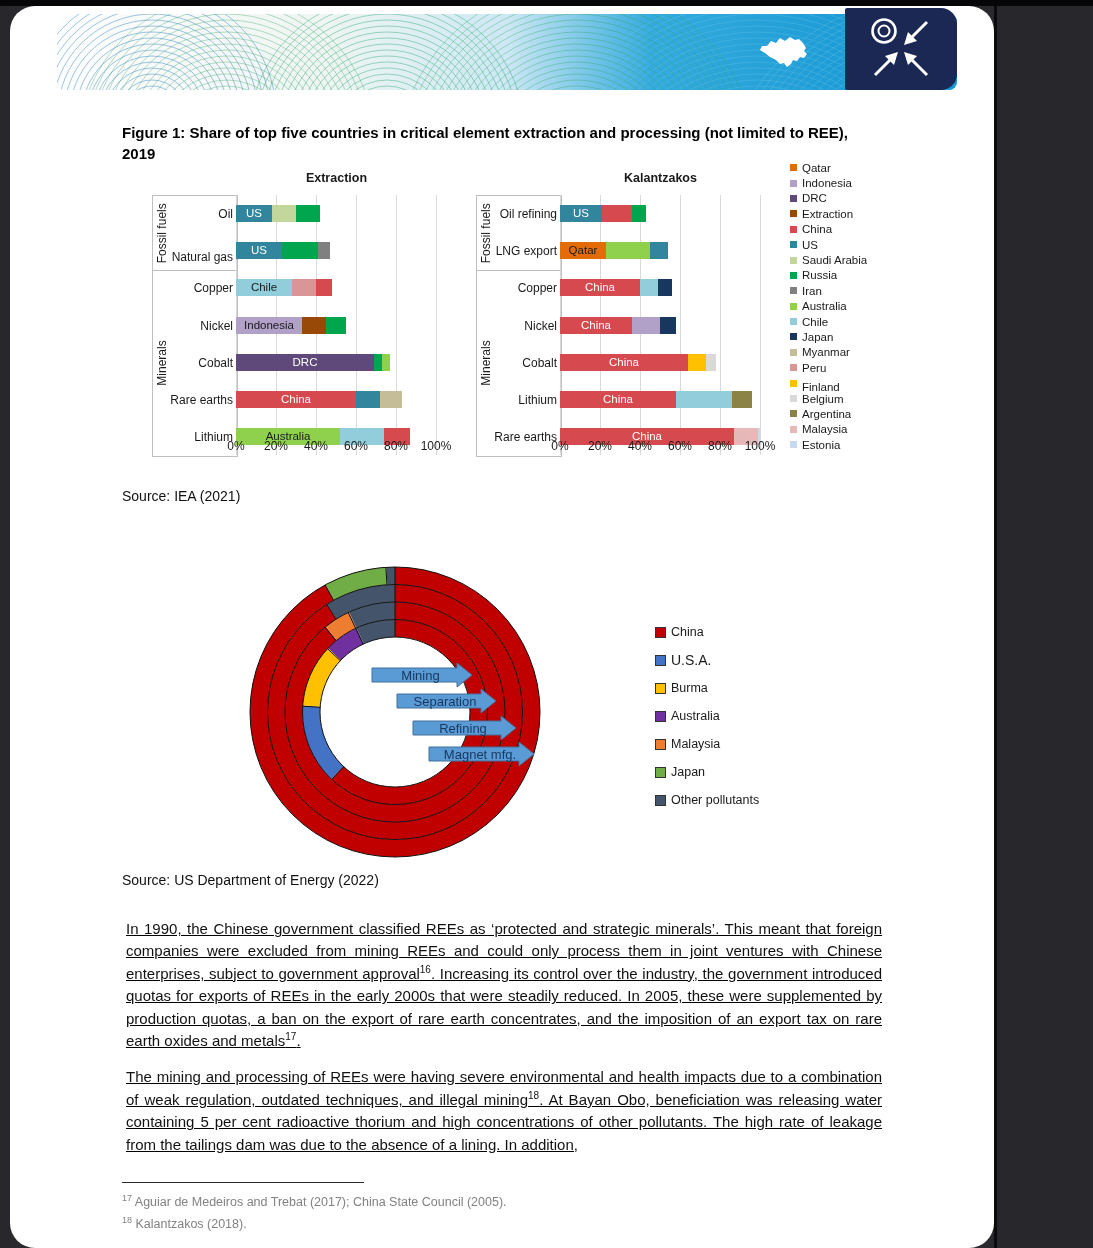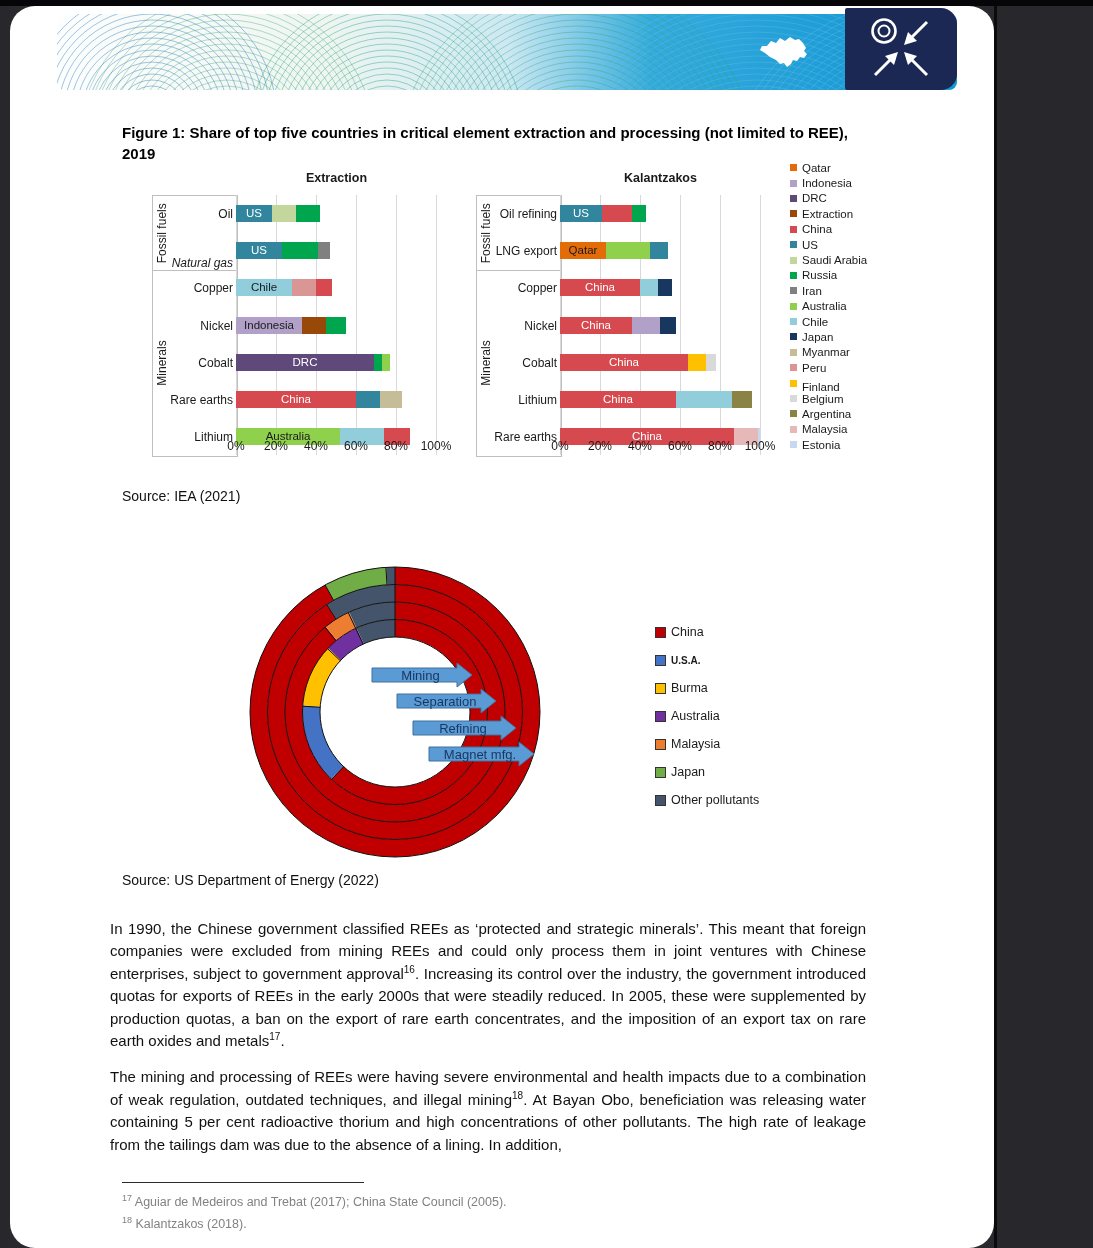--- a/index.html
+++ b/index.html
@@ -209,21 +209,21 @@
     <div id="chart-extraction" class="chart" style="left:140px;top:165px;">
         <div class="ctitle">Extraction</div>
         <div class="labelbox">
           <div class="gsection" style="top: 0px; height: 74.3px;">
             <div class="glabel">Fossil fuels</div>
           </div>
           <div class="gsection" style="top: 74.3px; height: 185.7px;">
             <div class="glabel">Minerals</div>
           </div>
           <div class="catlabel" style="top: 10px; left: 16px; width: 64px;">Oil</div>
-          <div class="catlabel" style="top: 59px; left: 16px; width: 64px; font-style: italic;">Natural gas</div>
+          <div class="catlabel" style="top: 53px; left: 16px; width: 64px;">Natural gas</div>
           <div class="catlabel" style="top: 84.4px; left: 16px; width: 64px;">Copper</div>
           <div class="catlabel" style="top: 121.6px; left: 16px; width: 64px;">Nickel</div>
           <div class="catlabel" style="top: 158.8px; left: 16px; width: 64px;">Cobalt</div>
           <div class="catlabel" style="top: 196px; left: 16px; width: 64px;">Rare earths</div>
           <div class="catlabel" style="top: 233.2px; left: 16px; width: 64px;">Lithium</div>
         </div>
         <div class="plot">
           <div class="grid" style="left: 0px;"></div>
           <div class="grid" style="left: 40px;"></div>
           <div class="grid" style="left: 80px;"></div>
@@ -491,21 +491,21 @@
         <path d="M184 185 L274 185 L274 180 L289 192 L274 204 L274 199 L184 199 Z" fill="#5B9BD5" stroke="#41719C" stroke-width="1"></path>
         <text x="235" y="196.5" text-anchor="middle" font-size="13" fill="#17375E">Magnet mfg.</text>
       </svg>
     <div id="legend2" class="legend" style="left:645px;top:612px;">
         <div class="litem" style="height: 28px;">
           <span class="lsq" style="width: 9px; height: 9px; background: rgb(192, 0, 0); margin-right: 5px; border: 1px solid rgb(51, 51, 51);"></span>
           <span class="ltext" style="font-size: 12.5px;">China</span>
         </div>
         <div class="litem" style="height: 28px;">
           <span class="lsq" style="width: 9px; height: 9px; background: rgb(68, 114, 196); margin-right: 5px; border: 1px solid rgb(51, 51, 51);"></span>
-          <span class="ltext" style="font-size: 10px; font-weight: bold;">U.S.A.</span>
+          <span class="ltext" style="font-size: 14px;">U.S.A.</span>
         </div>
         <div class="litem" style="height: 28px;">
           <span class="lsq" style="width: 9px; height: 9px; background: rgb(255, 192, 0); margin-right: 5px; border: 1px solid rgb(51, 51, 51);"></span>
           <span class="ltext" style="font-size: 12.5px;">Burma</span>
         </div>
         <div class="litem" style="height: 28px;">
           <span class="lsq" style="width: 9px; height: 9px; background: rgb(112, 48, 160); margin-right: 5px; border: 1px solid rgb(51, 51, 51);"></span>
           <span class="ltext" style="font-size: 12.5px;">Australia</span>
         </div>
         <div class="litem" style="height: 28px;">
@@ -517,21 +517,21 @@
           <span class="ltext" style="font-size: 12.5px;">Japan</span>
         </div>
         <div class="litem" style="height: 28px;">
           <span class="lsq" style="width: 9px; height: 9px; background: rgb(68, 84, 106); margin-right: 5px; border: 1px solid rgb(51, 51, 51);"></span>
           <span class="ltext" style="font-size: 12.5px;">Other pollutants</span>
         </div>
       </div>
 
     <div class="abs source" style="left:112px;top:866px;">Source: US Department of Energy (2022)</div>
 
-    <div id="paras" class="abs" style="left:100px;top:912px;width:756px;">
+    <div id="paras" class="abs" style="left:116px;top:912px;width:756px;text-decoration:underline;">
         <p class="para">In 1990, the Chinese government classified REEs as ‘protected and strategic minerals’. This meant that foreign companies were excluded from mining REEs and could only process them in joint ventures with Chinese enterprises, subject to government approval<sup>16</sup>. Increasing its control over the industry, the government introduced quotas for exports of REEs in the early 2000s that were steadily reduced. In 2005, these were supplemented by production quotas, a ban on the export of rare earth concentrates, and the imposition of an export tax on rare earth oxides and metals<sup>17</sup>.</p>
         <p class="para">The mining and processing of REEs were having severe environmental and health impacts due to a combination of weak regulation, outdated techniques, and illegal mining<sup>18</sup>. At Bayan Obo, beneficiation was releasing water containing 5 per cent radioactive thorium and high concentrations of other pollutants. The high rate of leakage from the tailings dam was due to the absence of a lining. In addition,</p>
       </div>
 
     <div class="abs" style="left:112px;top:1176px;width:242px;border-top:1.5px solid #2b2b2b;"></div>
     <div id="footnotes" class="abs" style="left:112px;top:1184px;width:720px;">
         <div class="fnote"><sup>17</sup> Aguiar de Medeiros and Trebat (2017); China State Council (2005).</div>
         <div class="fnote"><sup>18</sup> Kalantzakos (2018).</div>
       </div>
 

